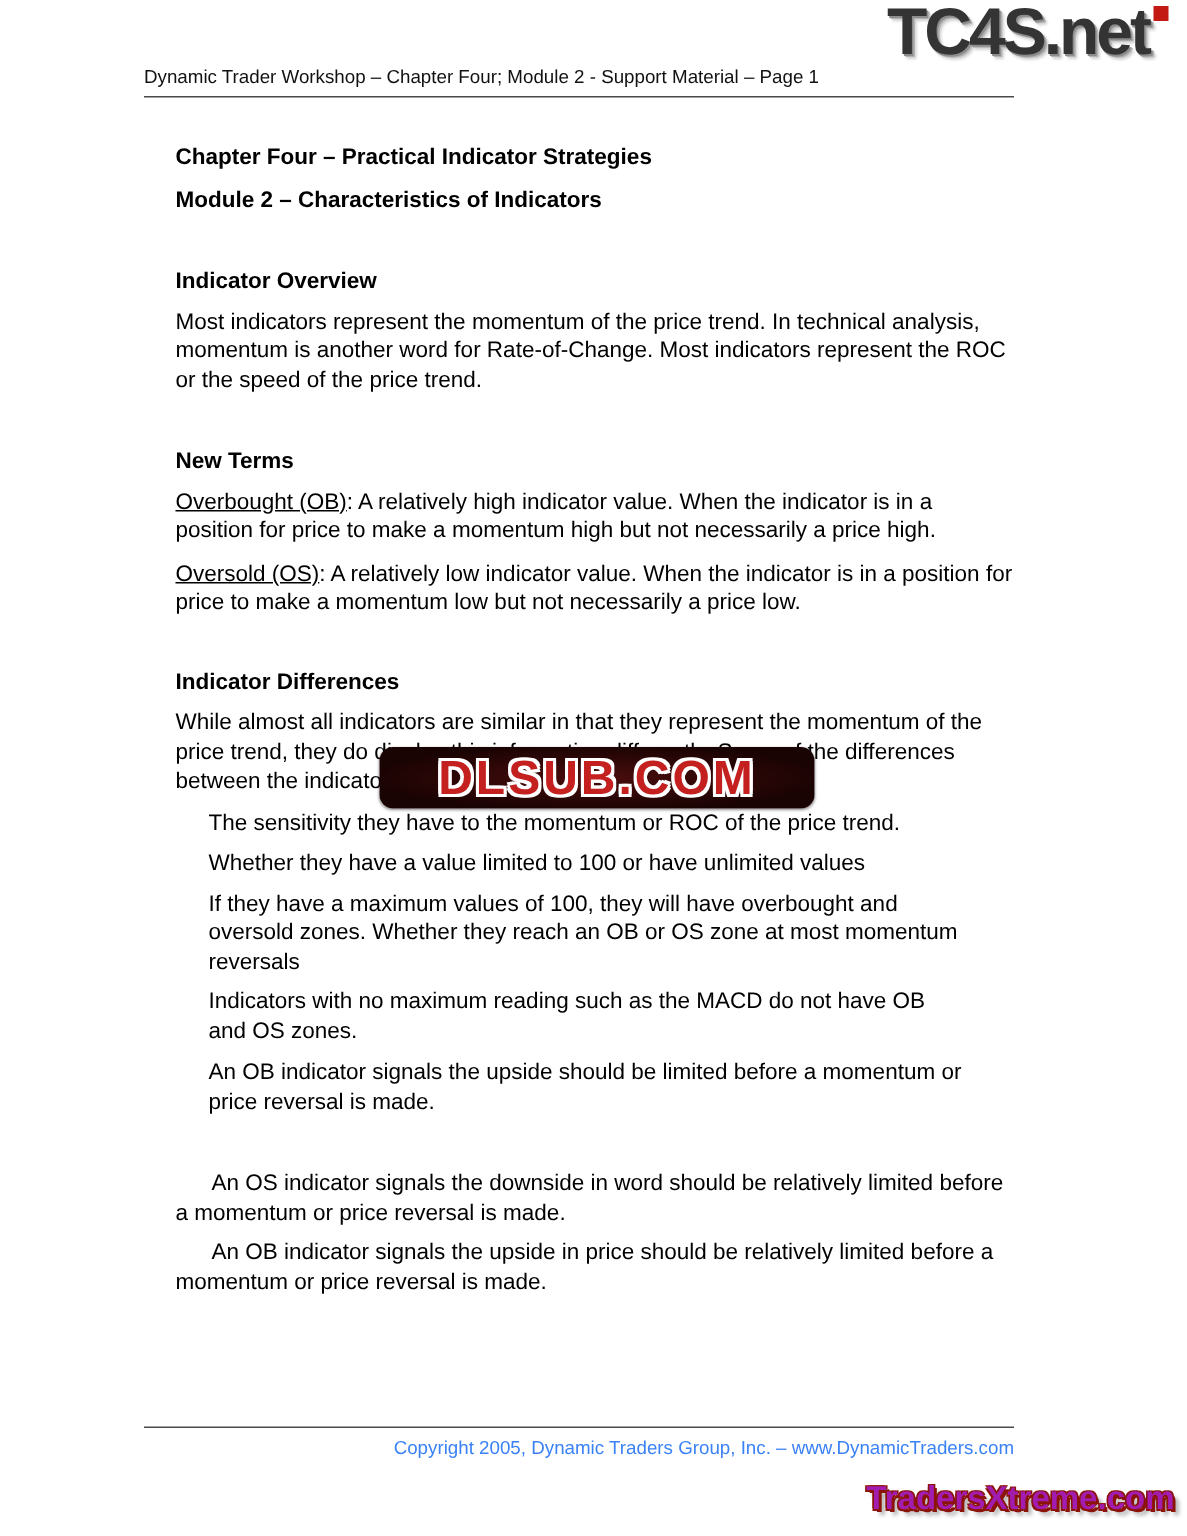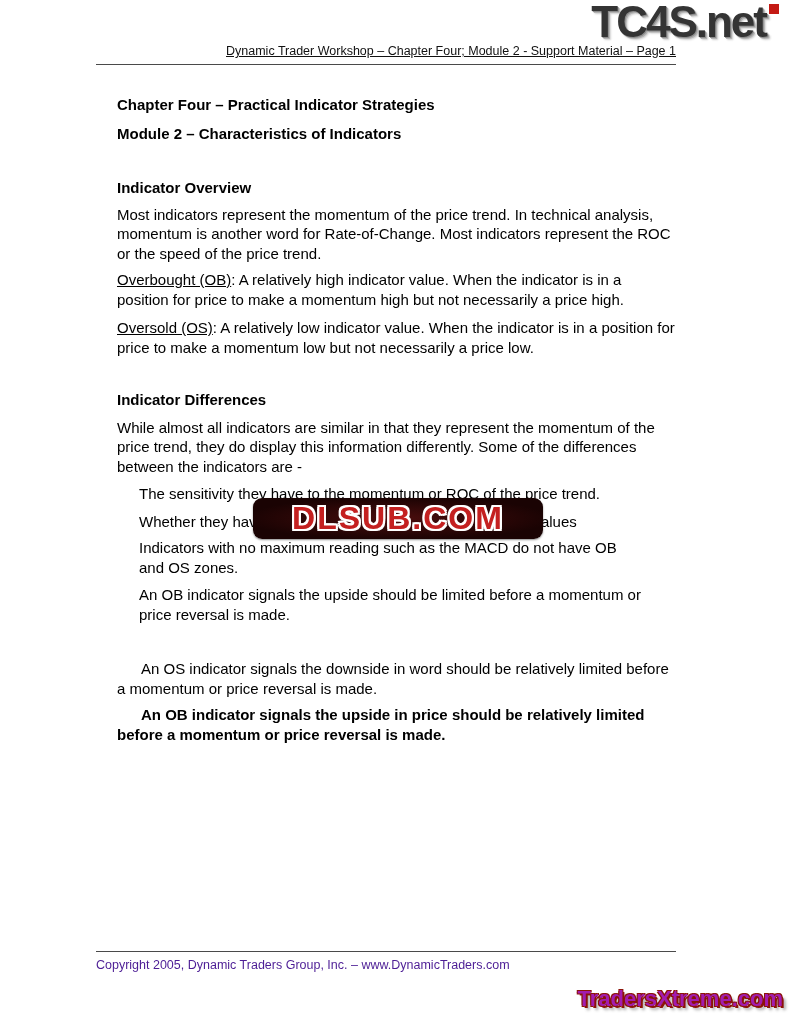--- a/index.html
+++ b/index.html
@@ -11,41 +11,40 @@
     background: #ffffff;
     font-family: "Liberation Sans", sans-serif;
     color: #000;
     overflow: hidden;
   }
 
   
   .header-text {
     position: absolute;
     top: 44px; left: 96px; width: 580px;
-    text-align: right;
+    text-align: left;
     font-size: 12.5px;
     color: #111;
-    text-decoration: underline;
   }
   .header-rule {
     position: absolute;
     top: 64px; left: 96px; width: 580px;
     border-top: 1.5px solid #4a4a4a;
   }
   .footer-rule {
     position: absolute;
     top: 951px; left: 96px; width: 580px;
     border-top: 1.5px solid #4a4a4a;
   }
   .footer-text {
     position: absolute;
     top: 958px; left: 96px; width: 580px;
-    text-align: left;
+    text-align: right;
     font-size: 12.5px;
-    color: #4c1d95;
+    color: #3b82f6;
   }
 
   
   .tc4s-logo {
     position: absolute;
     top: 0px; right: 12px;
     font-size: 44px;
     line-height: 44px;
     font-weight: bold;
     letter-spacing: -2px;
@@ -121,21 +120,21 @@
   #differences-heading { margin-top: 33px; }
   #differences-intro { margin-top: 8px; }
   .list-item {
     margin-left: 22px;
     width: 506px;
     margin-top: 8px;
   }
   #diff-item-3 { margin-top: 7px; }
   #diff-item-4 { margin-top: 7px; }
   #closing-1 { margin-top: 35px; }
-  #closing-2 { margin-top: 7px; font-weight: bold; }
+  #closing-2 { margin-top: 7px; }
 </style>
 </head>
 <body>
 
 <div class="page">
 
   <div class="tc4s-logo">
     <span>TC4S.net</span><span class="tc4s-red-square"></span>
   </div>
 
@@ -143,28 +142,30 @@
   <div class="header-rule"></div>
 
   <div class="content">
 
     <div id="chapter-title" class="bold-title">Chapter Four – Practical Indicator Strategies</div>
     <div id="module-title" class="bold-title">Module 2 – Characteristics of Indicators</div>
 
     <div id="overview-heading" class="bold-title">Indicator Overview</div>
     <p id="overview-para1" class="para">Most indicators represent the momentum of the price trend. In technical analysis, momentum is another word for Rate-of-Change. Most indicators represent the ROC or the speed of the price trend.</p>
 
+    <div id="newterms-heading" class="bold-title">New Terms</div>
     <p id="term-1" class="para"><span class="term-underline">Overbought (OB)</span><span>: A relatively high indicator value. When the indicator is in a position for price to make a momentum high but not necessarily a price high.</span></p>
     <p id="term-2" class="para"><span class="term-underline">Oversold (OS)</span><span>: A relatively low indicator value. When the indicator is in a position for price to make a momentum low but not necessarily a price low.</span></p>
 
     <div id="differences-heading" class="bold-title">Indicator Differences</div>
     <p id="differences-intro" class="para">While almost all indicators are similar in that they represent the momentum of the price trend, they do display this information differently. Some of the differences between the indicators are -</p>
 
     <p id="diff-item-1" class="para list-item">The sensitivity they have to the momentum or ROC of the price trend.</p>
     <p id="diff-item-2" class="para list-item">Whether they have a value limited to 100 or have unlimited values</p>
+    <p id="diff-item-3" class="para list-item">If they have a maximum values of 100, they will have overbought and oversold zones. Whether they reach an OB or OS zone at most momentum reversals</p>
     <p id="diff-item-4" class="para list-item">Indicators with no maximum reading such as the MACD do not have OB and OS zones.</p>
     <p id="diff-item-5" class="para list-item">An OB indicator signals the upside should be limited before a momentum or price reversal is made.</p>
 
     <p id="closing-1" class="para indent-first">An OS indicator signals the downside in word should be relatively limited before a momentum or price reversal is made.</p>
     <p id="closing-2" class="para indent-first">An OB indicator signals the upside in price should be relatively limited before a momentum or price reversal is made.</p>
 
   </div>
 
   <div class="dlsub-stamp">
     <span class="dlsub-text">DLSUB.COM</span>

